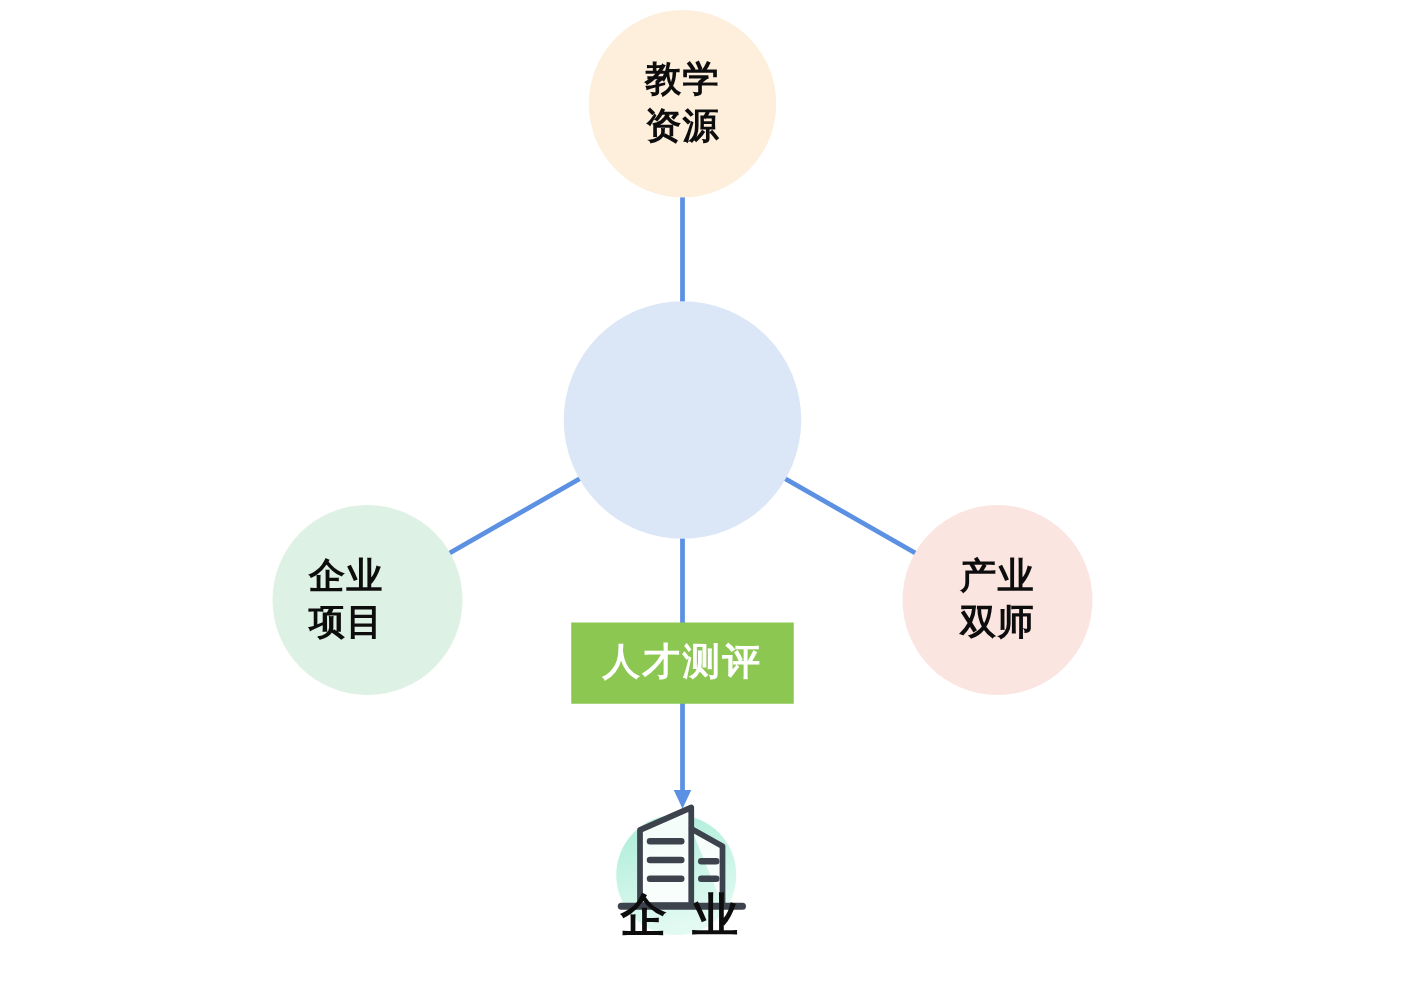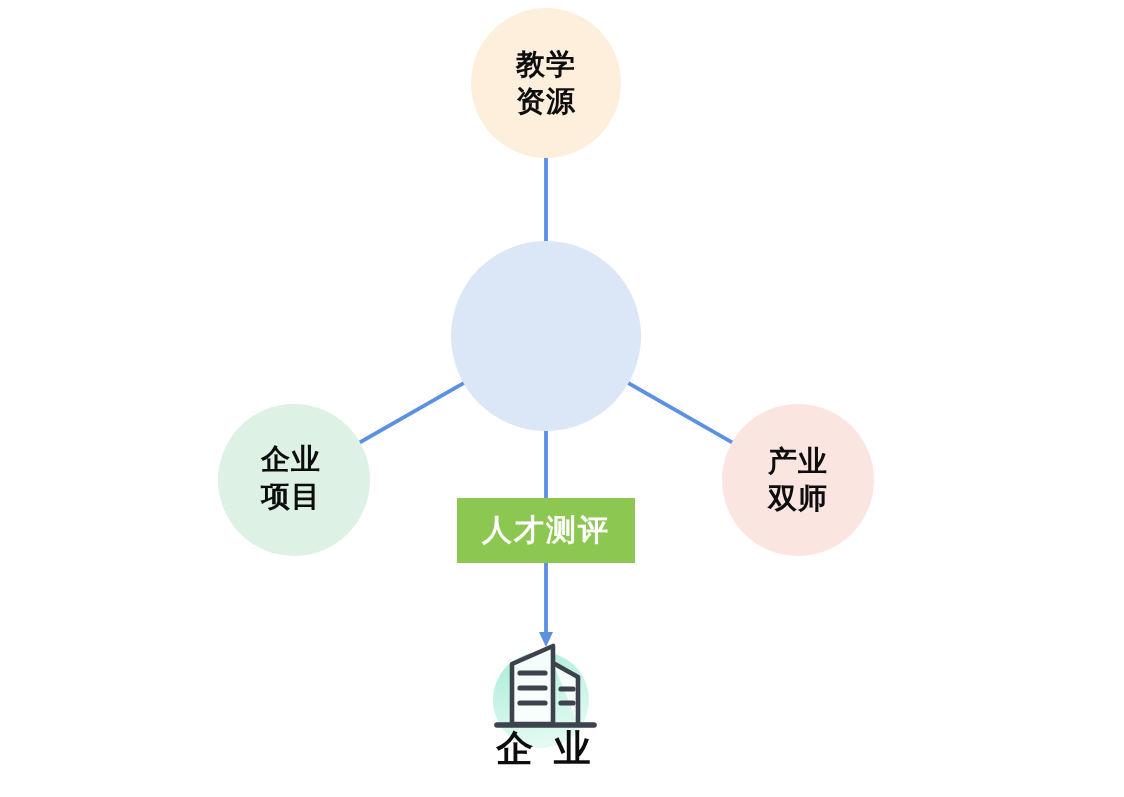--- a/index.html
+++ b/index.html
@@ -30,28 +30,28 @@
     text-align: center;
     font-weight: 700;
     color: #0d0d0d;
     white-space: pre-line;
     line-height: 1.28;
     letter-spacing: 1px;
   }
   .label.node-label { font-size: 29px; }
   .label.teaching   { left: 470px; top: 7px;   width: 152px; height: 152px; }
   .label.learning   { left: 451px; top: 241px; width: 190px; height: 190px; }
-  .label.projects   { left: 215px; top: 404px; width: 152px; height: 152px; font-family: Liberation Mono, monospace; }
+  .label.projects   { left: 201px; top: 404px; width: 152px; height: 152px; }
   .label.dualteach  { left: 722px; top: 404px; width: 152px; height: 152px; }
   .label.talent {
     left: 457px; top: 498px; width: 178px; height: 65px;
     font-size: 30px; color: #ffffff; letter-spacing: 2px;
   }
   .label.enterprise {
-    left: 446px; top: 724px; width: 200px; height: 50px;
+    left: 446px; top: 708px; width: 200px; height: 50px;
     font-size: 37px; letter-spacing: 5px;
   }
 </style>
 </head>
 <body>
 
 <div class="canvas">
 
   <svg class="graphics" viewBox="0 0 1124 797" xmlns="http://www.w3.org/2000/svg">
     <defs>

